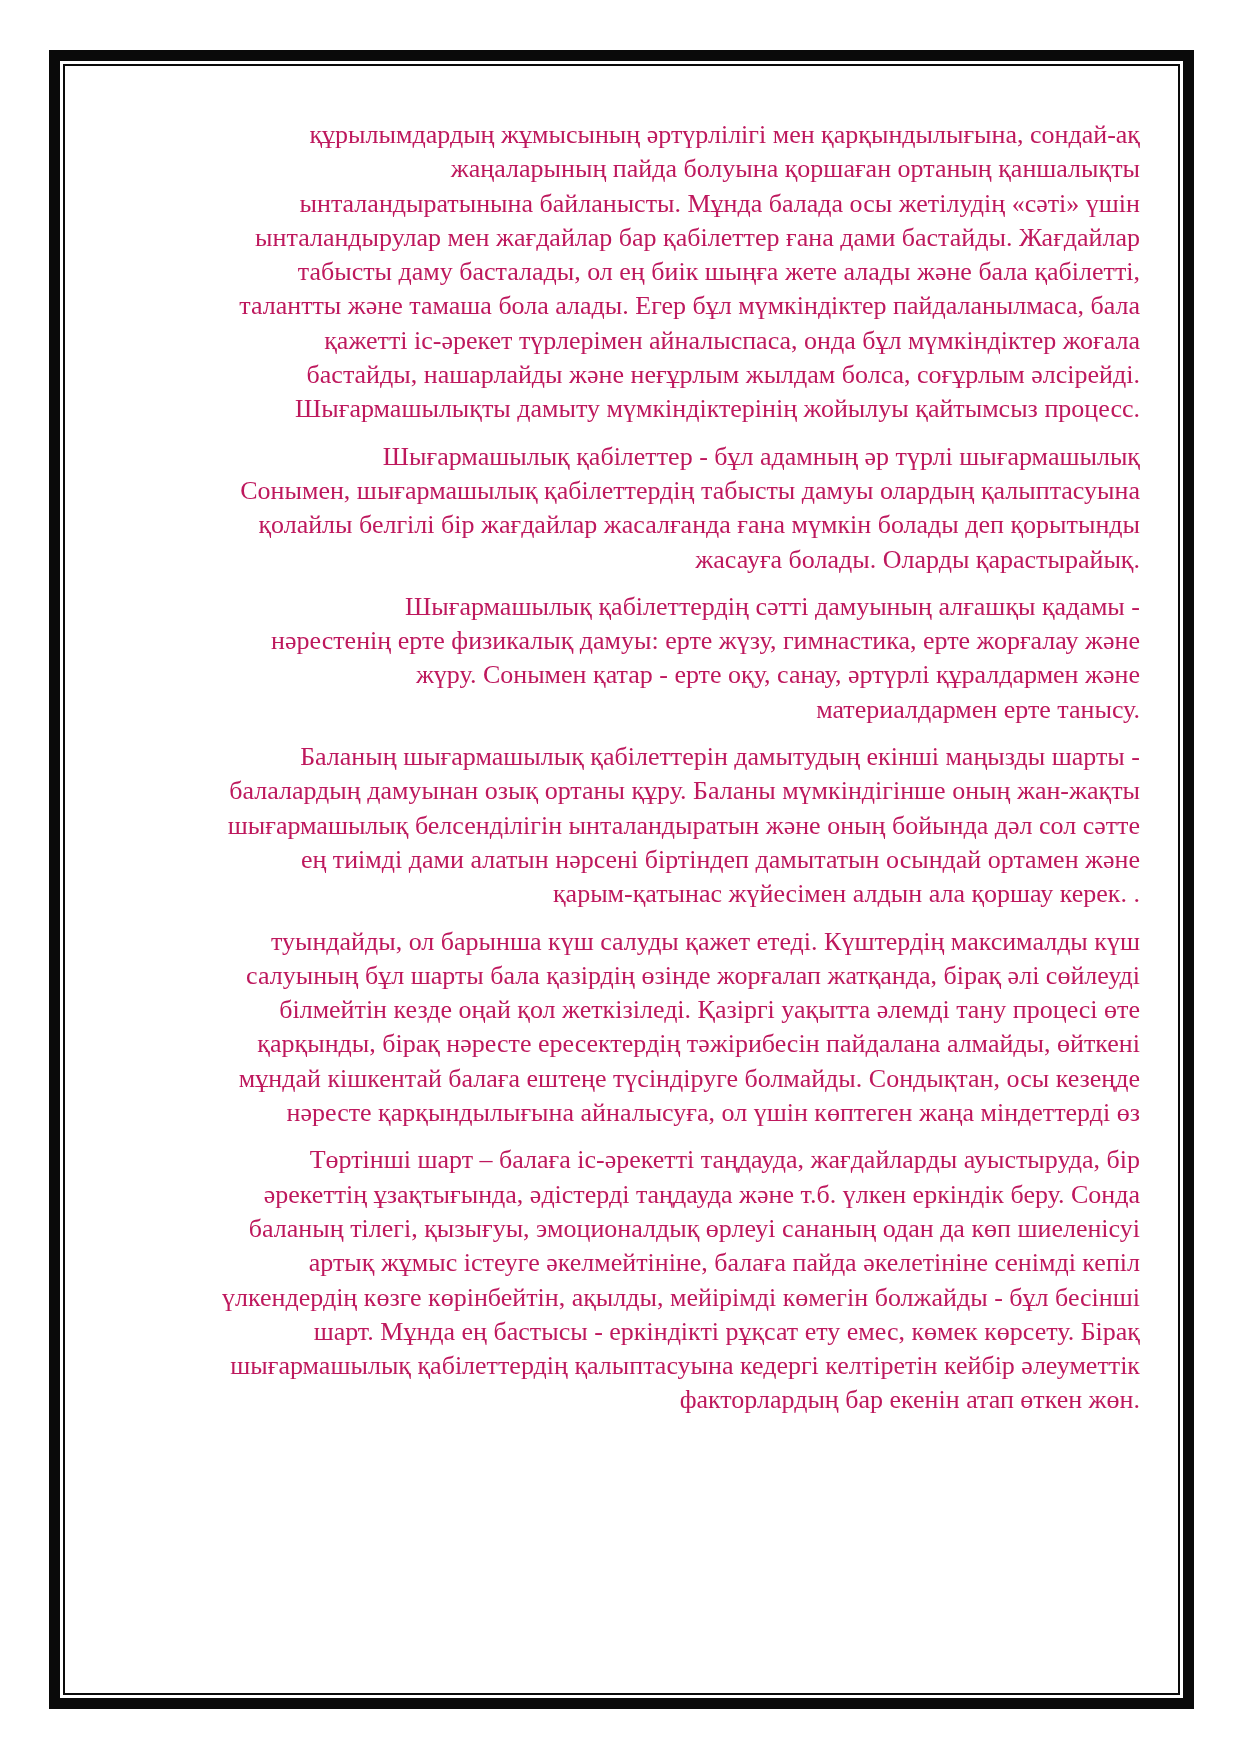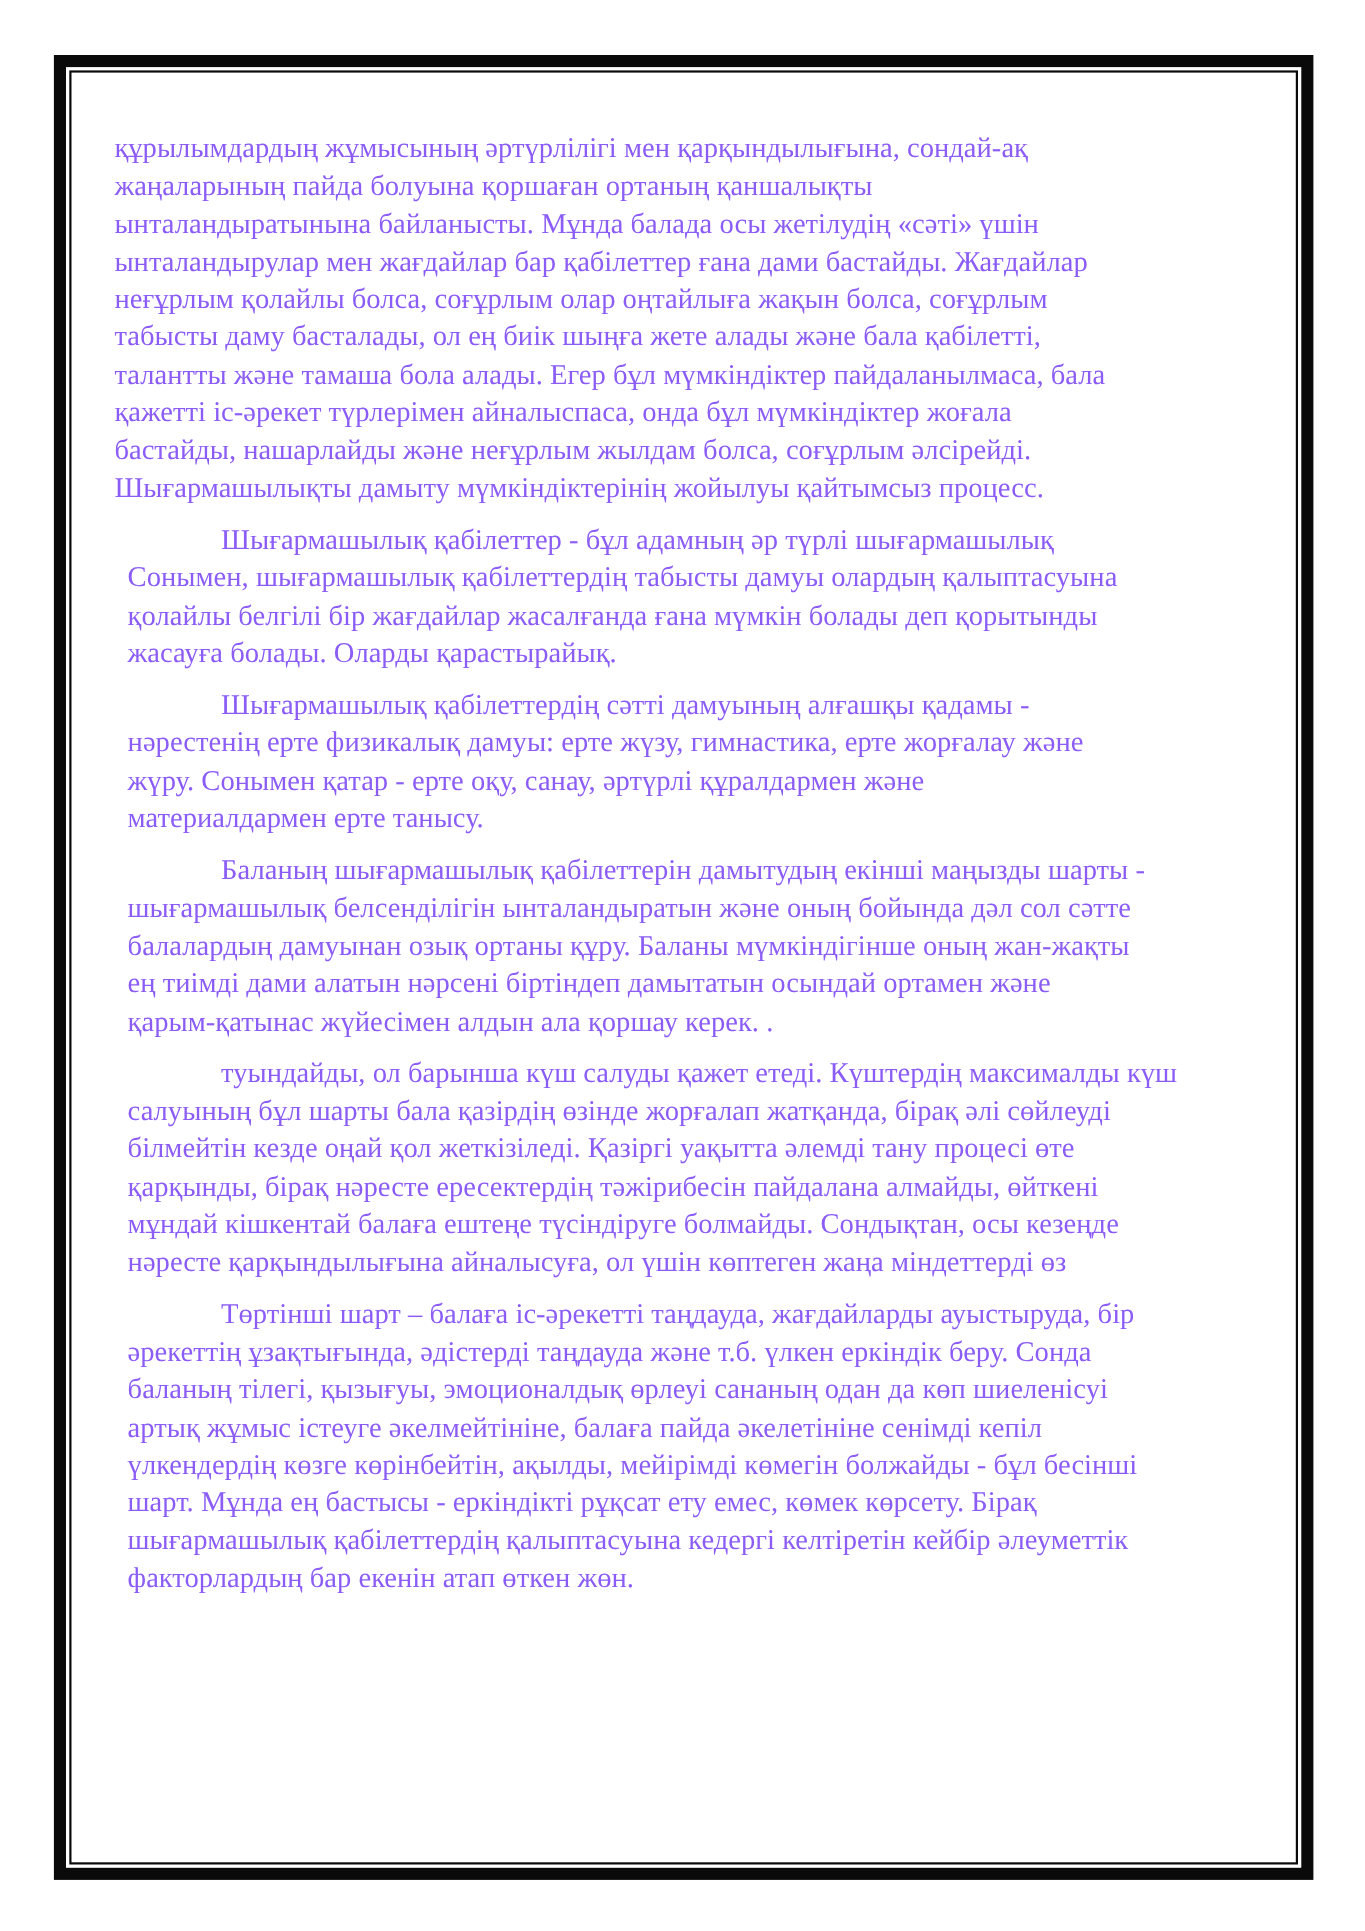--- a/index.html
+++ b/index.html
@@ -28,24 +28,24 @@
     width: 100%;
     height: 100%;
     box-sizing: border-box;
     border: 2px solid #0a0a0a;
   }
   .doc-body {
     position: absolute;
     left: 104px;
     top: 118px;
     width: 1036px;
-    color: #8b5cf6;
+    color: #be185d;
     font-size: 26px;
     line-height: 34.3px;
-    text-align: left;
+    text-align: right;
   }
   .doc-body p {
     margin: 0;
     padding: 0;
   }
   .doc-body p + p {
     margin-top: 13px;
     margin-left: 12px;
   }
   .line {
@@ -61,43 +61,42 @@
 <div class="page-frame">
   <div class="page-frame-inner"></div>
 </div>
 
 <div class="doc-body">
     <p>
       <span class="line">құрылымдардың жұмысының әртүрлілігі мен қарқындылығына, сондай-ақ</span>
       <span class="line">жаңаларының пайда болуына қоршаған ортаның қаншалықты</span>
       <span class="line">ынталандыратынына байланысты. Мұнда балада осы жетілудің «сәті» үшін</span>
       <span class="line">ынталандырулар мен жағдайлар бар қабілеттер ғана дами бастайды. Жағдайлар</span>
-      <span class="line">неғұрлым қолайлы болса, соғұрлым олар оңтайлыға жақын болса, соғұрлым</span>
       <span class="line">табысты даму басталады, ол ең биік шыңға жете алады және бала қабілетті,</span>
       <span class="line">талантты және тамаша бола алады. Егер бұл мүмкіндіктер пайдаланылмаса, бала</span>
       <span class="line">қажетті іс-әрекет түрлерімен айналыспаса, онда бұл мүмкіндіктер жоғала</span>
       <span class="line">бастайды, нашарлайды және неғұрлым жылдам болса, соғұрлым әлсірейді.</span>
       <span class="line">Шығармашылықты дамыту мүмкіндіктерінің жойылуы қайтымсыз процесс.</span>
     </p>
     <p class="indent">
       <span class="line">Шығармашылық қабілеттер - бұл адамның әр түрлі шығармашылық</span>
       <span class="line">Сонымен, шығармашылық қабілеттердің табысты дамуы олардың қалыптасуына</span>
       <span class="line">қолайлы белгілі бір жағдайлар жасалғанда ғана мүмкін болады деп қорытынды</span>
       <span class="line">жасауға болады. Оларды қарастырайық.</span>
     </p>
     <p class="indent">
       <span class="line">Шығармашылық қабілеттердің сәтті дамуының алғашқы қадамы -</span>
       <span class="line">нәрестенің ерте физикалық дамуы: ерте жүзу, гимнастика, ерте жорғалау және</span>
       <span class="line">жүру. Сонымен қатар - ерте оқу, санау, әртүрлі құралдармен және</span>
       <span class="line">материалдармен ерте танысу.</span>
     </p>
     <p class="indent">
       <span class="line">Баланың шығармашылық қабілеттерін дамытудың екінші маңызды шарты -</span>
+      <span class="line">балалардың дамуынан озық ортаны құру. Баланы мүмкіндігінше оның жан-жақты</span>
       <span class="line">шығармашылық белсенділігін ынталандыратын және оның бойында дәл сол сәтте</span>
-      <span class="line">балалардың дамуынан озық ортаны құру. Баланы мүмкіндігінше оның жан-жақты</span>
       <span class="line">ең тиімді дами алатын нәрсені біртіндеп дамытатын осындай ортамен және</span>
       <span class="line">қарым-қатынас жүйесімен алдын ала қоршау керек. .</span>
     </p>
     <p class="indent">
       <span class="line">туындайды, ол барынша күш салуды қажет етеді. Күштердің максималды күш</span>
       <span class="line">салуының бұл шарты бала қазірдің өзінде жорғалап жатқанда, бірақ әлі сөйлеуді</span>
       <span class="line">білмейтін кезде оңай қол жеткізіледі. Қазіргі уақытта әлемді тану процесі өте</span>
       <span class="line">қарқынды, бірақ нәресте ересектердің тәжірибесін пайдалана алмайды, өйткені</span>
       <span class="line">мұндай кішкентай балаға ештеңе түсіндіруге болмайды. Сондықтан, осы кезеңде</span>
       <span class="line">нәресте қарқындылығына айналысуға, ол үшін көптеген жаңа міндеттерді өз</span>

